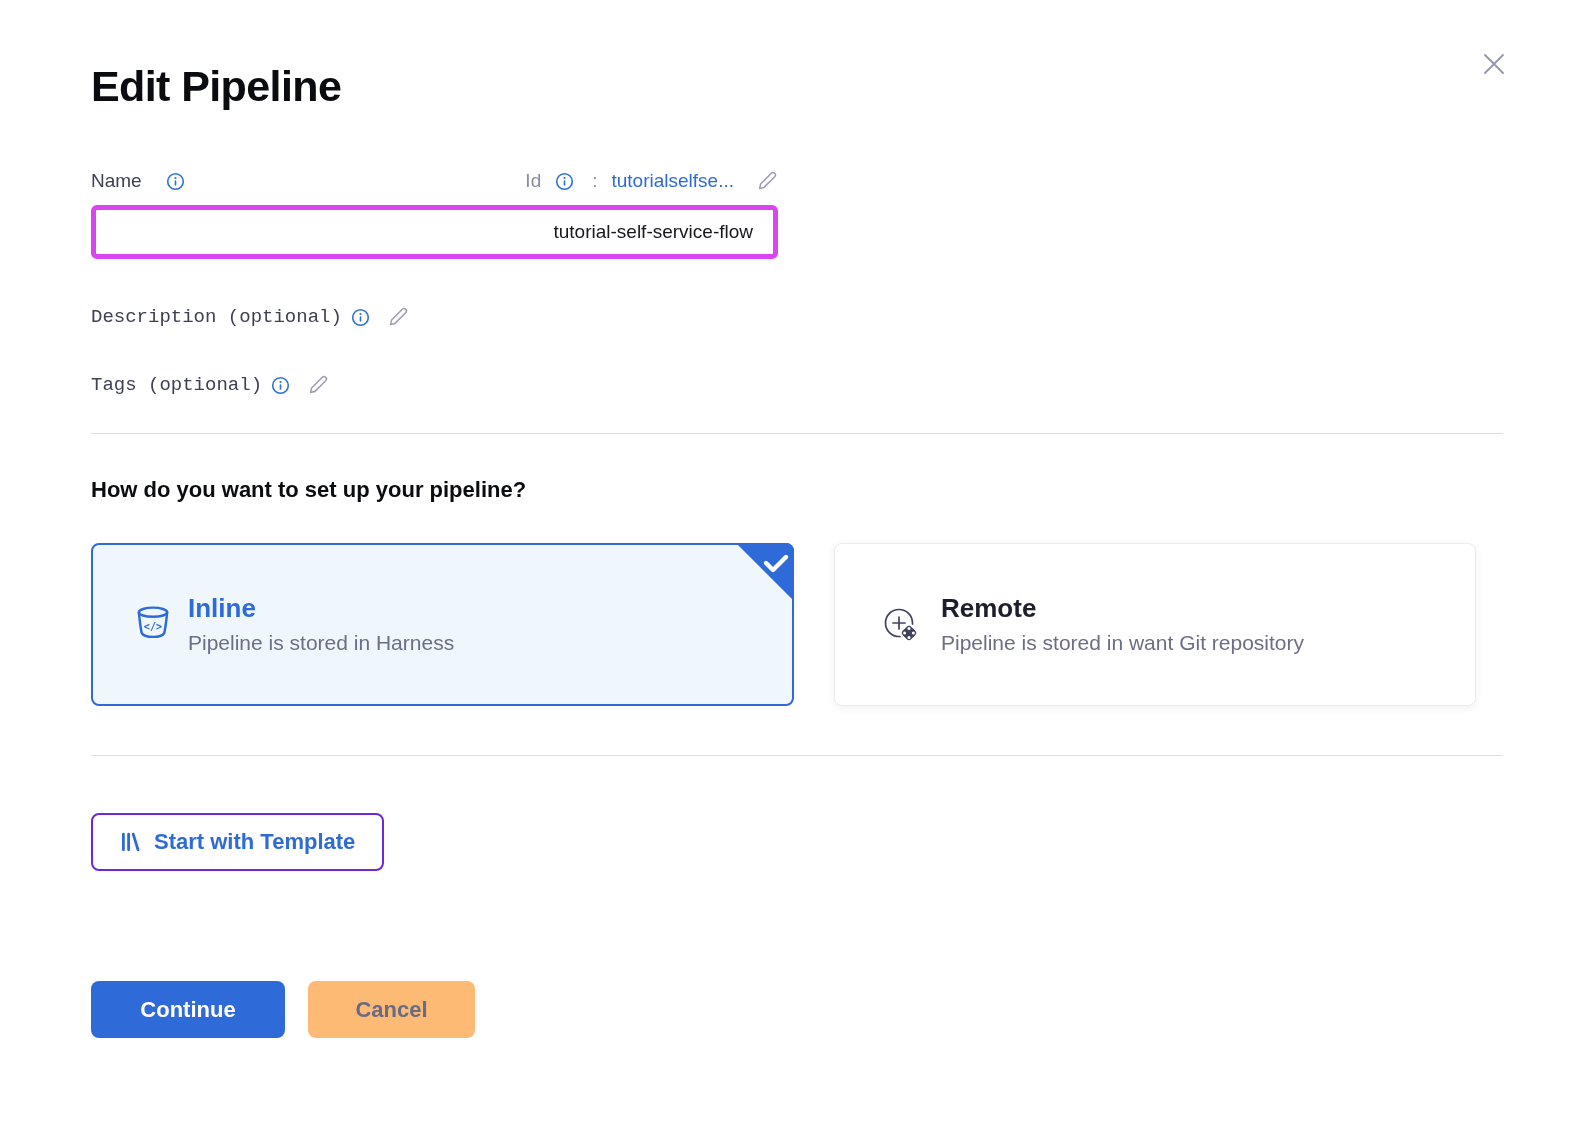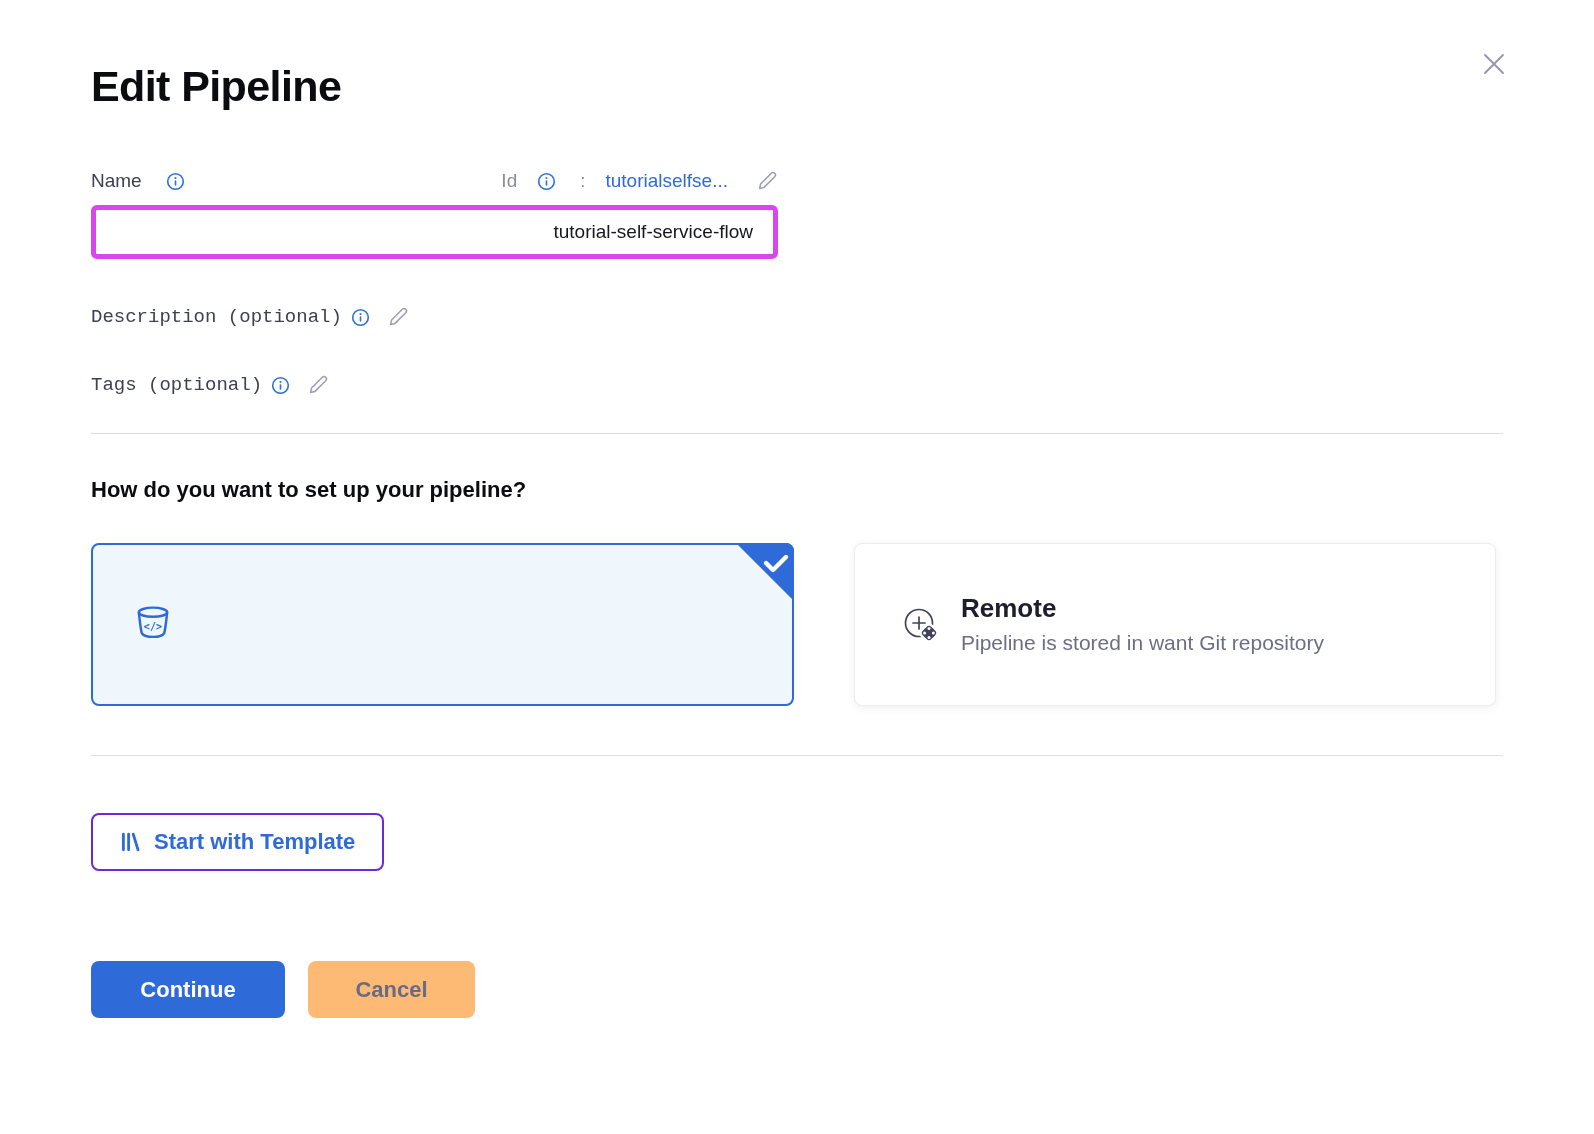--- a/index.html
+++ b/index.html
@@ -27,21 +27,21 @@
 
   .form-col { width: 687px; }
 
   .field-head-row {
     display: flex; justify-content: space-between; align-items: center;
     margin-bottom: 13px;
   }
   .label-group { display: flex; align-items: center; gap: 24px; }
   .field-label { font-size: 19px; color: #3E4053; font-weight: 500; }
 
-  .id-group { display: flex; align-items: center; gap: 20px; font-size: 19px; }
+  .id-group { display: flex; align-items: center; gap: 14px; font-size: 19px; }
   .id-label { color: #8A8CA3; }
   .id-colon { color: #8A8CA3; margin-left: 4px; }
   .id-value { color: #2F6BD8; font-weight: 500; cursor: pointer; }
 
   .text-input {
     width: 687px; height: 54px;
     border: 5px solid #d946ef; border-radius: 6px;
     padding: 0 20px;
     font-size: 19px; color: #17181C;
     font-family: "Liberation Sans", sans-serif;
@@ -70,21 +70,21 @@
   }
   .option-card.selected {
     width: 703px; background: #EFF7FD;
     border: 2px solid #2F6BD8;
     padding: 0 30px 0 40px; gap: 15px;
   }
   .option-card.unselected {
     width: 642px; background: #ffffff;
     border: 1px solid #EBEBF2;
     box-shadow: 0 2px 8px rgba(40,41,61,0.07);
-    padding: 0 28px 0 44px; gap: 18px; margin-left: 20px;
+    padding: 0 28px 0 44px; gap: 18px;
   }
   .card-icon { flex: 0 0 auto; display: flex; align-items: center; }
   .card-title { font-size: 26px; font-weight: 700; line-height: 1.15; }
   .selected .card-title { color: #2F6BD8; }
   .unselected .card-title { color: #1D1E2C; }
   .card-desc { font-size: 21px; color: #6C6E86; margin-top: 7px; }
 
   .corner-badge {
     position: absolute; top: -2px; right: -2px;
     width: 58px; height: 58px; overflow: hidden;
@@ -97,21 +97,21 @@
     height: 58px; padding: 0 27px;
     background: #ffffff; border: 2px solid #6d28d9; border-radius: 8px;
     color: #2F6BD8; font-size: 22px; font-weight: 700;
     font-family: "Liberation Sans", sans-serif; cursor: pointer;
   }
 
   .footer { margin-top: 90px; display: flex; gap: 23px; }
   .btn {
     height: 57px; border: none; border-radius: 8px;
     font-size: 22px; font-weight: 700;
-    font-family: "Liberation Sans", sans-serif; cursor: pointer;
+    font-family: "Liberation Sans", sans-serif; cursor: pointer; margin-top: 20px;
   }
   .btn-primary { width: 194px; background: #2F6BD8; color: #ffffff; }
   .btn-secondary { width: 167px; background: #fdba74; color: #696B85; }
 </style>
 </head>
 <body>
 
 <div class="dialog">
 
   <button class="close-btn">
@@ -197,20 +197,24 @@
   <div class="cards">
 
     <div class="option-card selected">
       <span class="card-icon">
         <svg width="40" height="42" viewBox="0 0 26 27">
           <ellipse cx="13" cy="5.2" rx="9.2" ry="3" fill="none" stroke="#2F6BD8" stroke-width="1.6"></ellipse>
           <path d="M3.8 5.2 C4.2 9.5 5 15.5 5.6 18.6 a7.6 3.4 0 0 0 14.8 0 C21 15.5 21.8 9.5 22.2 5.2" fill="none" stroke="#2F6BD8" stroke-width="1.6"></path>
           <text x="13" y="16.6" text-anchor="middle" font-size="6.6" font-weight="bold" fill="#2F6BD8" font-family="DejaVu Sans Mono, monospace">&lt;/&gt;</text>
         </svg>
       </span>
+      <span class="card-text">
+        <div class="card-title">Inline</div>
+        <div class="card-desc">Pipeline is stored in Harness</div>
+      </span>
       <span class="corner-badge">
         <svg width="58" height="58" viewBox="0 0 58 58">
           <polygon points="0,0 58,0 58,58" fill="#2F6BD8"></polygon>
           <path d="M30 20 l7 7 L50 14" fill="none" stroke="#ffffff" stroke-width="4.4" stroke-linecap="round" stroke-linejoin="round"></path>
         </svg>
       </span>
     </div>
 
     <div class="option-card unselected">
       <span class="card-icon">

